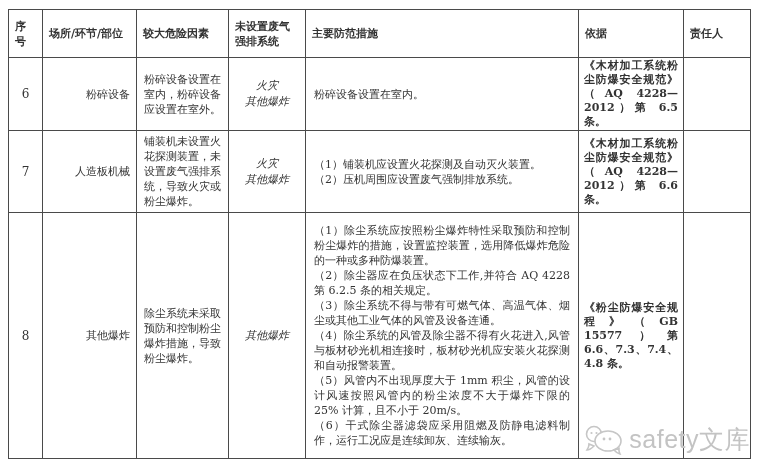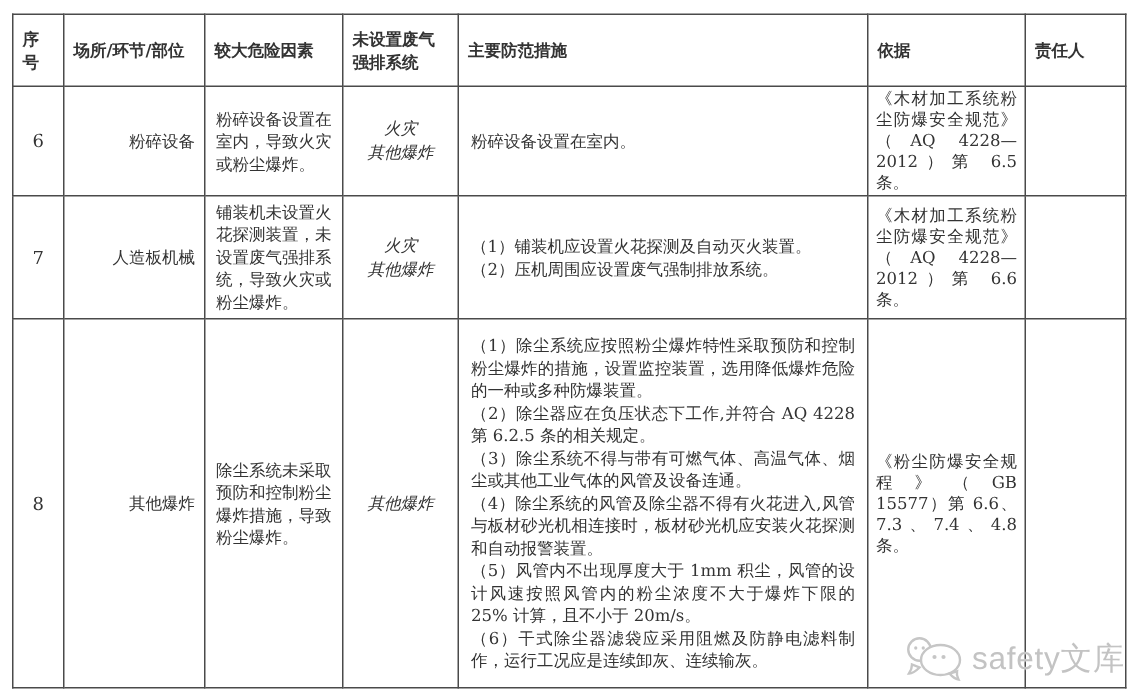--- a/index.html
+++ b/index.html
@@ -32,31 +32,31 @@
     line-height:15px;
   }
   tr.row-a{height:58px;}
   tr.row-b{height:82px;}
   tr.row-c{height:246px;}
   td.c-no{text-align:center;font-size:12px;}
   td.c-loc{text-align:right;}
   td.c-haz{text-align:justify;line-height:15px;padding:2px 7px;}
   td.c-acc{text-align:center;white-space:pre-line;line-height:16px;font-style:italic;}
   td.c-mea{text-align:justify;white-space:pre-line;line-height:15px;padding:2px 8px;}
-  td.c-bas{text-align:justify;white-space:pre-line;line-height:14px;padding:1px 5px;}
+  td.c-bas{text-align:justify;white-space:pre-line;line-height:14px;padding:1px 5px;font-weight:bold;}
   td.c-res{}
   .watermark{
     position:absolute;
     right:8px;top:423px;
     display:flex;align-items:center;gap:5px;
     color:#c6c6c6;
   }
   .watermark .wm-text{
     font-family:"Liberation Sans","DejaVu Sans",sans-serif;
-    font-size:21px;
+    font-size:25px;
     letter-spacing:0.5px;
     color:#c3c3c3;
     text-shadow:0 0 1px #ffffff;
   }
   .watermark svg{display:block;}
 </style>
 </head>
 <body>
 
 <div class="page">
@@ -79,21 +79,21 @@
         <th>未设置废气强排系统</th>
         <th>主要防范措施</th>
         <th>依据</th>
         <th>责任人</th>
       </tr>
     </thead>
     <tbody>
       <tr class="row-a">
         <td class="c-no">6</td>
         <td class="c-loc">粉碎设备</td>
-        <td class="c-haz">粉碎设备设置在室内，导致火灾或粉尘爆炸。</td>
+        <td class="c-haz">粉碎设备设置在室内，粉碎设备应设置在室外。</td>
         <td class="c-acc">火灾
 其他爆炸</td>
         <td class="c-mea">粉碎设备设置在室内。</td>
         <td class="c-bas">《木材加工系统粉尘防爆安全规范》（AQ 4228—2012）第 6.5 条。</td>
         <td class="c-res"></td>
       </tr>
       <tr class="row-b">
         <td class="c-no">7</td>
         <td class="c-loc">人造板机械</td>
         <td class="c-haz">铺装机未设置火花探测装置，未设置废气强排系统，导致火灾或粉尘爆炸。</td>

